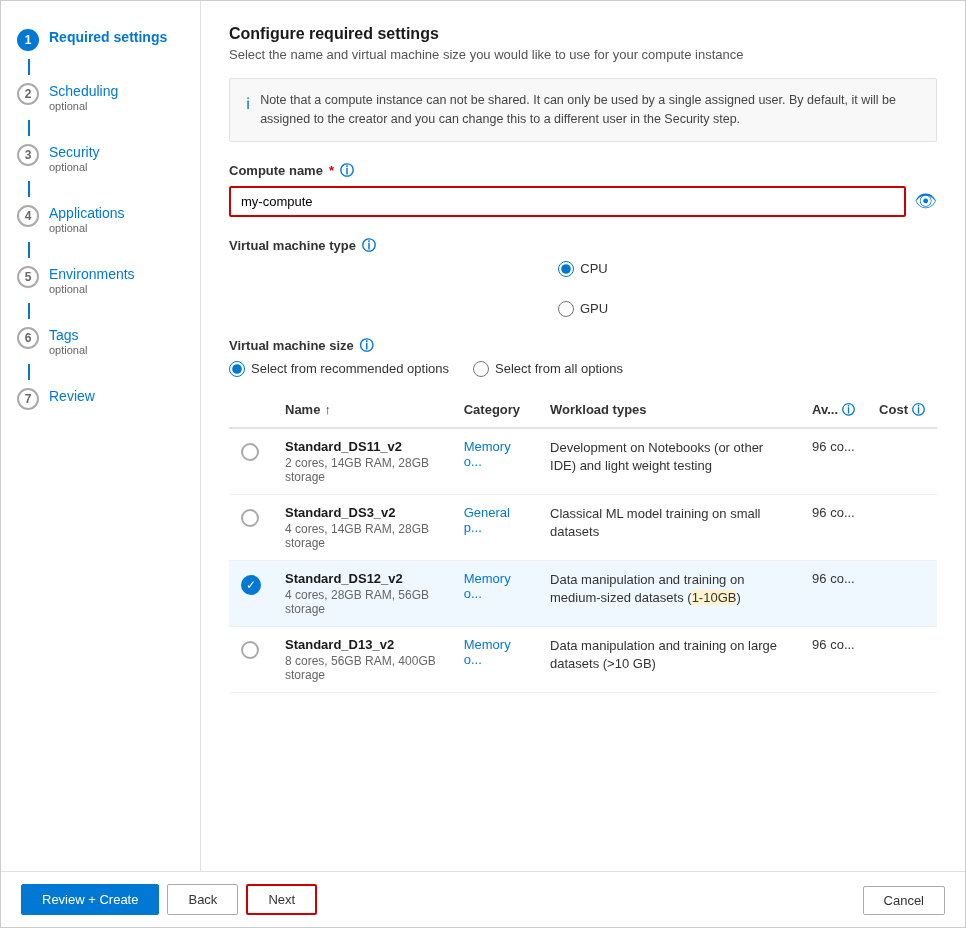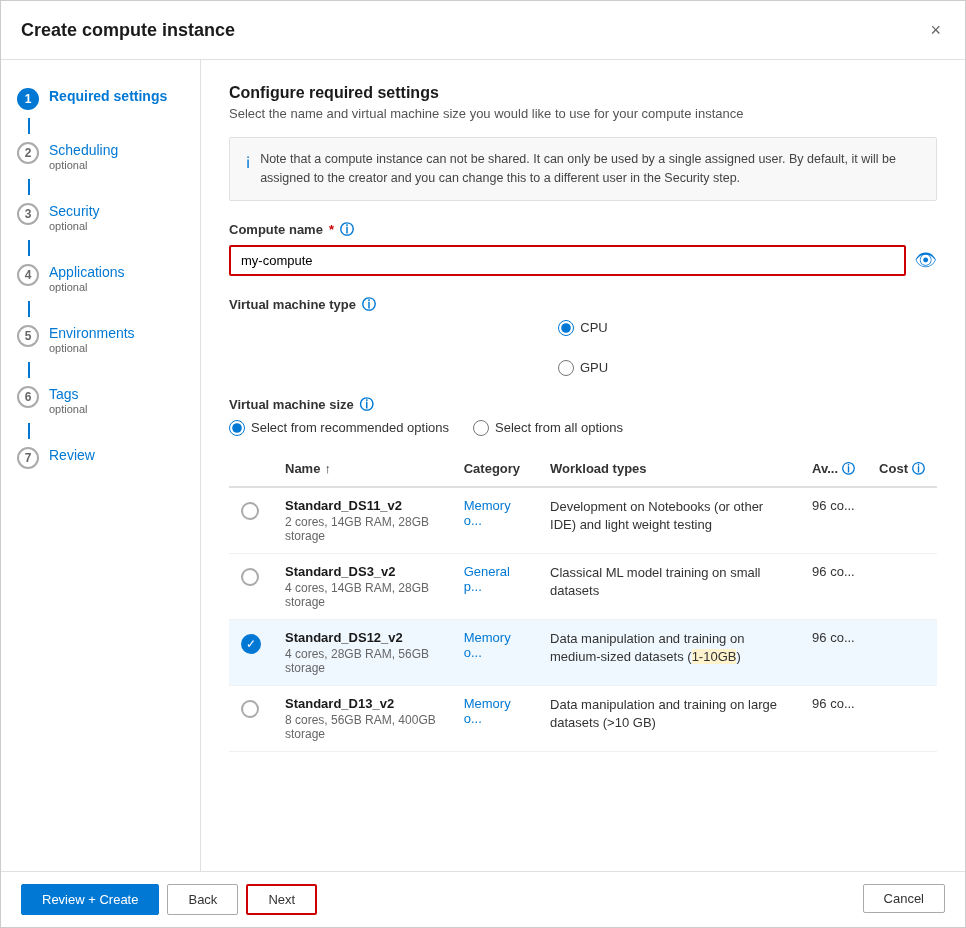--- a/index.html
+++ b/index.html
@@ -63,40 +63,36 @@
     .vm-specs { font-size: 12px; color: #666; margin-top: 2px; }
     .vm-category { color: #0078d4; font-size: 13px; }
     .vm-workload { font-size: 13px; color: #333; line-height: 1.4; }
     .vm-avail { font-size: 13px; color: #333; }
     .highlight-text { background: #fff3cd; color: #333; }
     
     .th-with-info { display: flex; align-items: center; gap: 4px; }
     .th-info-icon { color: #0078d4; font-size: 13px; cursor: help; }
     
     
-    .dialog-footer { display: flex; align-items: flex-start; justify-content: space-between; padding: 12px 20px; border-top: 1px solid #e0e0e0; }
+    .dialog-footer { display: flex; align-items: flex-end; justify-content: space-between; padding: 12px 20px; border-top: 1px solid #e0e0e0; }
     .footer-left { display: flex; gap: 8px; }
     .btn { padding: 6px 20px; font-size: 13px; cursor: pointer; border-radius: 2px; font-family: inherit; }
     .btn-primary { background: #0078d4; color: #fff; border: 1px solid #0078d4; }
     .btn-default { background: #fff; color: #333; border: 1px solid #aaa; }
     .btn-next { background: #fff; color: #333; border: 2px solid #c00; }
     .btn-cancel { background: #fff; color: #333; border: 1px solid #aaa; }
 
     .radio-circle { width: 18px; height: 18px; border-radius: 50%; border: 2px solid #aaa; display: flex; align-items: center; justify-content: center; flex-shrink: 0; cursor: pointer; }
     .radio-circle-check { width: 20px; height: 20px; border-radius: 50%; background: #0078d4; display: flex; align-items: center; justify-content: center; flex-shrink: 0; cursor: pointer; color: #fff; font-size: 12px; }
   </style>
 </head>
 <body>
 
 <div class="dialog">
 
-  <div class="dialog-header">
-    <span class="dialog-title">Create compute instance</span>
-    <button class="close-btn">×</button>
-  </div>
 
   <div class="dialog-body">
 
     <div class="sidebar">
 
       <div class="sidebar-item active">
         <div class="step-num">1</div>
         <div class="sidebar-item-content">
           <div class="item-label">Required settings</div>
         </div>

